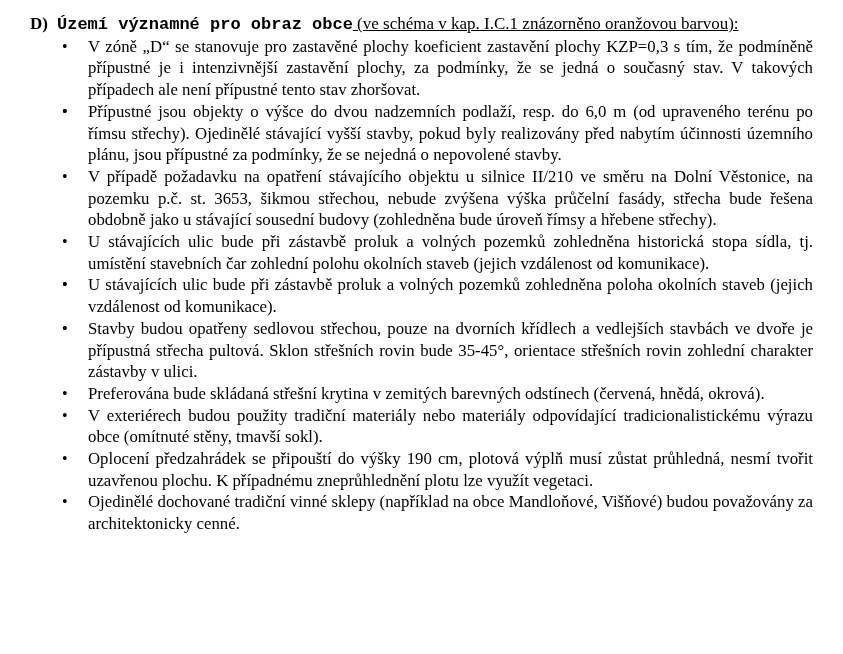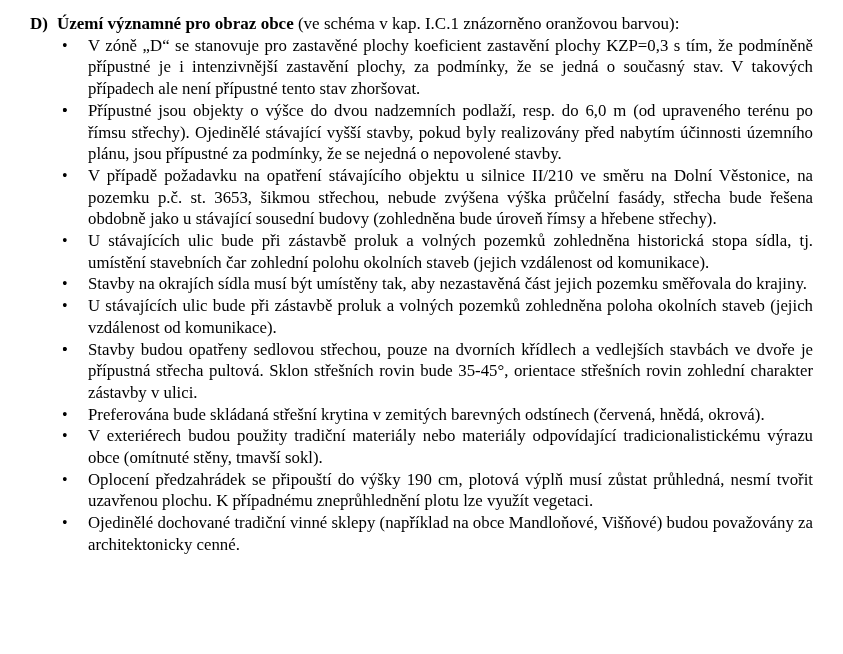--- a/index.html
+++ b/index.html
@@ -23,22 +23,22 @@
     display: flex;
     padding-left: 30px;
     padding-right: 30px;
     font-size: 17px;
   }
   .h-label {
     flex: 0 0 27px;
     font-weight: bold;
   }
   .h-body { flex: 1; }
-  .h-title { font-weight: bold; }
-  .h-suffix { font-weight: normal; white-space: pre-wrap; }
+  .h-title { font-weight: bold; font-family: Liberation Mono, monospace; }
+  .h-suffix { font-weight: normal; white-space: pre-wrap; text-decoration: underline; }
   ul.bullets {
     margin: 0;
     padding: 0 30px 0 62px;
     list-style: none;
   }
   ul.bullets li {
     position: relative;
     padding-left: 26px;
     text-align: justify;
   }
@@ -74,21 +74,20 @@
     <li>
       <span class="marker">•</span>
       <span class="text">V případě požadavku na opatření stávajícího objektu u silnice II/210 ve směru na Dolní Věstonice, na pozemku p.č. st. 3653, šikmou střechou, nebude zvýšena výška průčelní fasády, střecha bude řešena obdobně jako u stávající sousední budovy (zohledněna bude úroveň římsy a hřebene střechy).</span>
     </li>
     <li>
       <span class="marker">•</span>
       <span class="text">U stávajících ulic bude při zástavbě proluk a volných pozemků zohledněna historická stopa sídla, tj. umístění stavebních čar zohlední polohu okolních staveb (jejich vzdálenost od komunikace).</span>
     </li>
     <li>
       <span class="marker">•</span>
-      <span class="text">Stavby na okrajích sídla musí být umístěny tak, aby nezastavěná část jejich pozemku směřovala do krajiny.</span>
     </li>
     <li>
       <span class="marker">•</span>
       <span class="text">U stávajících ulic bude při zástavbě proluk a volných pozemků zohledněna poloha okolních staveb (jejich vzdálenost od komunikace).</span>
     </li>
     <li>
       <span class="marker">•</span>
     </li>
     <li>
       <span class="marker">•</span>

